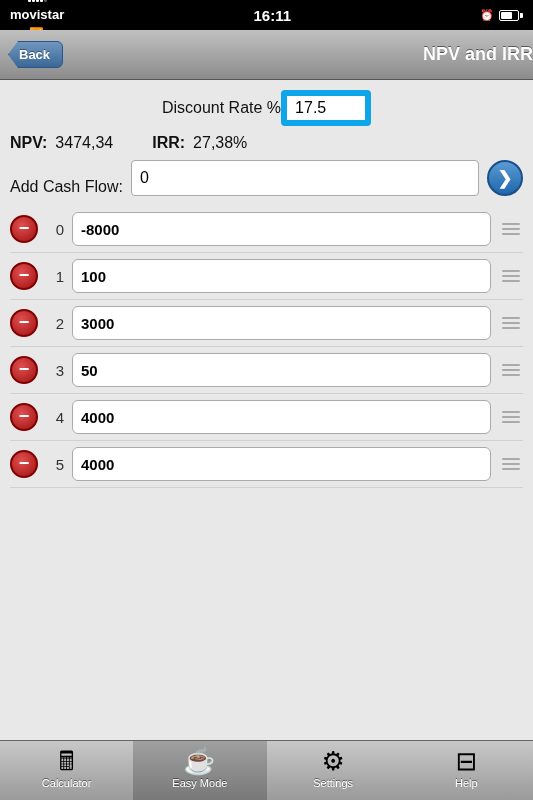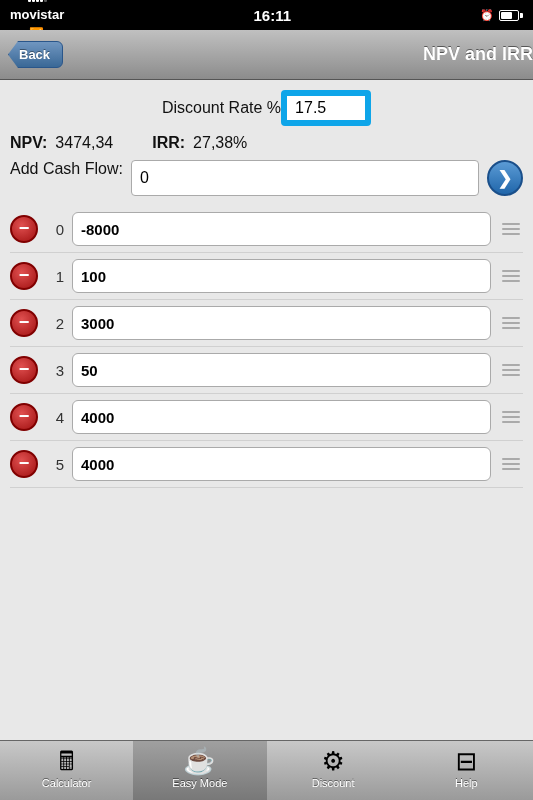--- a/index.html
+++ b/index.html
@@ -103,21 +103,21 @@
       font-weight: 500;
     }
     .npv-label { font-weight: bold; }
     .npv-value { }
     .irr-label { font-weight: bold; margin-left: 31px; }
     .irr-value { }
 
     
     .add-cashflow-row {
       display: flex;
-      align-items: flex-start;
+      align-items: flex-end;
       gap: 8px;
       margin-bottom: 10px;
     }
     .add-cashflow-label {
       font-size: 16px;
       font-weight: 500;
       color: #111;
       white-space: nowrap;
     }
     .add-cashflow-input {
@@ -437,19 +437,19 @@
 <div class="tab-item">
       <span class="tab-icon">🖩</span>
       <span class="tab-label">Calculator</span>
     </div>
     <div class="tab-item active">
       <span class="tab-icon">☕</span>
       <span class="tab-label">Easy Mode</span>
     </div>
     <div class="tab-item">
       <span class="tab-icon">⚙</span>
-      <span class="tab-label">Discount</span>
+      <span class="tab-label">Settings</span>
     </div>
     <div class="tab-item">
       <span class="tab-icon">⊟</span>
       <span class="tab-label">Help</span>
     </div>
   </div>
 
 </body></html>

